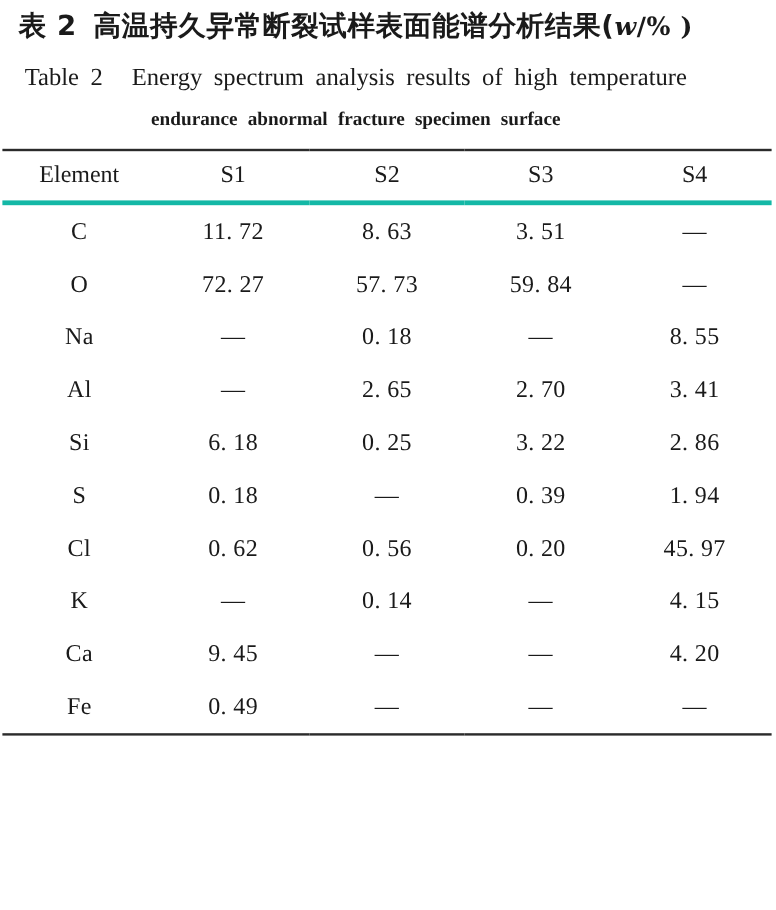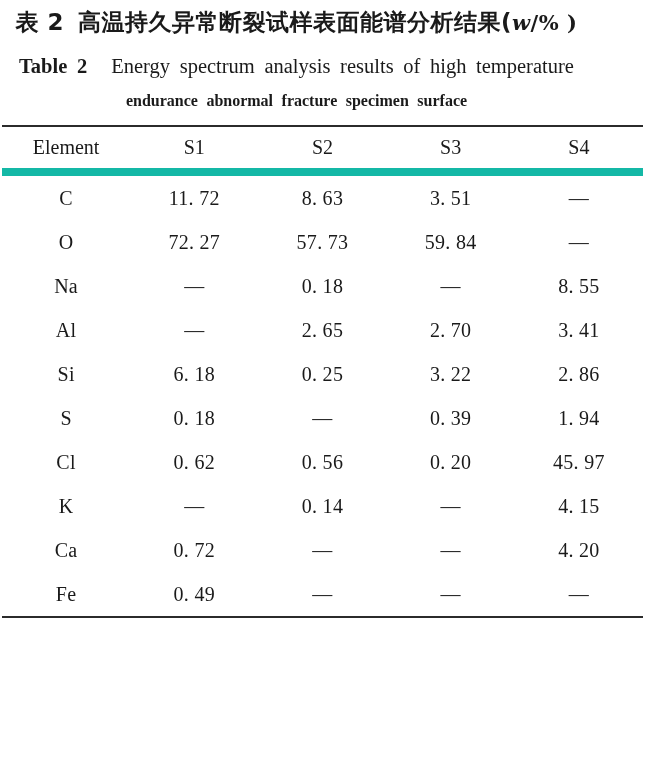--- a/index.html
+++ b/index.html
@@ -43,21 +43,21 @@
     font-size: 21px;
   }
   .title-en {
     margin-top: 13px;
     text-align: center;
     font-size: 20.5px;
     line-height: 28px;
     word-spacing: 4.5px;
     white-space: nowrap;
   }
-  .title-en .en-label { margin-right: 24px; font-weight: bold; }
+  .title-en .en-label { margin-right: 24px; }
   .title-en2 {
     margin-top: 7px;
     text-align: center;
     font-size: 16px;
     line-height: 28px;
     word-spacing: 4.5px;
     font-weight: bold;
   }
   
   table.spectrum {
@@ -67,21 +67,21 @@
     table-layout: fixed;
     border-top: 2.5px solid #2b2b2b;
     border-bottom: 2.5px solid #2b2b2b;
     font-size: 20px;
   }
   table.spectrum col { width: 20%; }
   table.spectrum th {
     font-weight: normal;
     height: 41px;
     vertical-align: middle;
-    border-bottom: 8px solid #14b8a6;
+    border-bottom: 4px solid #14b8a6;
     padding: 0;
   }
   table.spectrum td {
     height: 44px;
     text-align: center;
     vertical-align: middle;
     padding: 0;
     letter-spacing: 0.3px;
   }
 </style>
@@ -169,21 +169,21 @@
       </tr>
       <tr>
         <td>K</td>
         <td>—</td>
         <td>0. 14</td>
         <td>—</td>
         <td>4. 15</td>
       </tr>
       <tr>
         <td>Ca</td>
-        <td>0. 72</td>
+        <td>9. 45</td>
         <td>—</td>
         <td>—</td>
         <td>4. 20</td>
       </tr>
       <tr>
         <td>Fe</td>
         <td>0. 49</td>
         <td>—</td>
         <td>—</td>
         <td>—</td>

